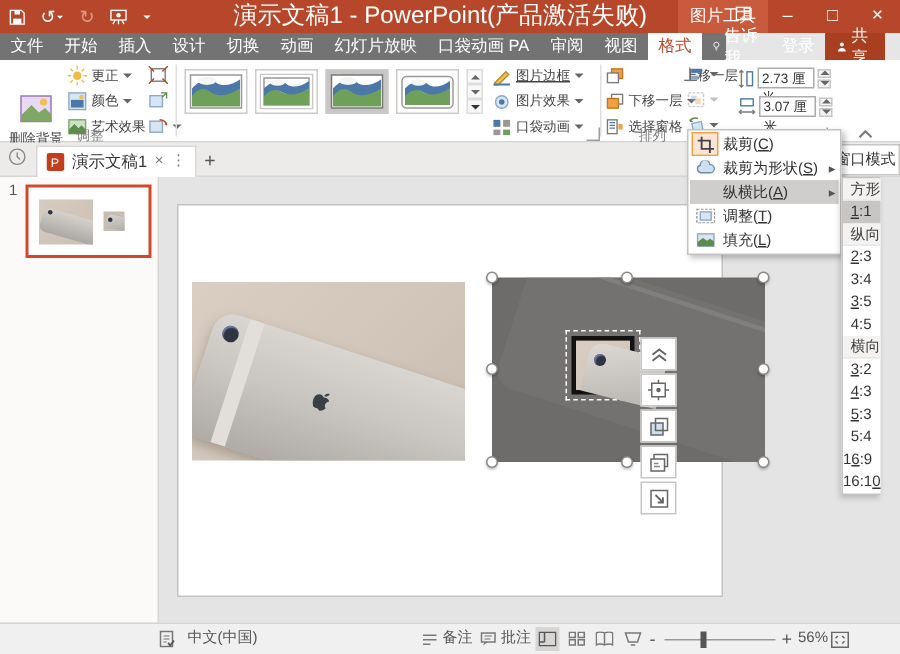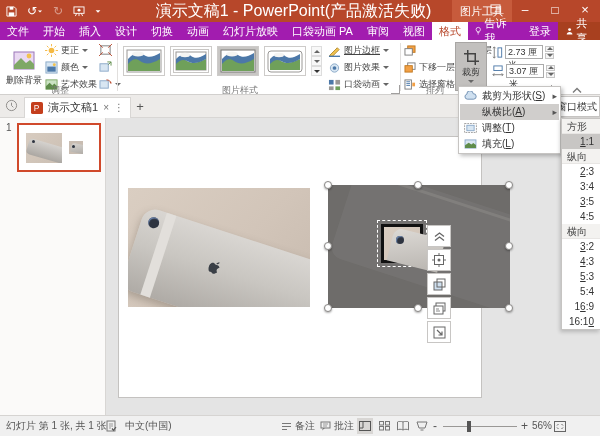--- a/index.html
+++ b/index.html
@@ -11,21 +11,21 @@
   .titlebar { position:absolute; left:0; top:0; width:600px; height:22px; background:#B7472A; color:#fff; }
   .qat { position:absolute; left:6px; top:0; height:22px; display:flex; align-items:center; gap:10px; }
   .qat .qbtn { display:flex; align-items:center; color:#fff; font-size:12px; line-height:1; cursor:default; }
   .qat .dim { opacity:.45; }
   .title-text { position:absolute; left:0; right:13px; top:0; height:22px; text-align:center; line-height:22px; font-size:16px; }
   .ctx-tab { position:absolute; left:452px; top:0; width:60px; height:22px; background:#C75B3C; color:#fff; text-align:center; line-height:22px; font-size:11px; }
   .winbtns { position:absolute; right:0; top:0; height:22px; display:flex; }
   .winbtn { width:30px; height:22px; text-align:center; line-height:20px; color:#fff; font-size:12px; }
 
   
-  .tabrow { position:absolute; left:0; top:22px; width:600px; height:18px; background:#a21caf; display:flex; align-items:stretch; color:#fff; font-size:11px; }
+  .tabrow { position:absolute; left:0; top:22px; width:484px; height:18px; background:#737373; display:flex; align-items:stretch; color:#fff; font-size:11px; }
   .rtab { padding:0 7px; line-height:18px; white-space:nowrap; }
   .rtab.active { background:#fff; color:#B7472A; }
   .tellme { display:flex; align-items:center; gap:3px; padding:0 7px; }
   .spacer { flex:1; }
   .share-wrap { display:flex; align-items:center; gap:3px; padding:0 8px; background:#A8401F; }
 
   
   .ribbon { position:absolute; left:0; top:40px; width:600px; height:55px; background:#fff; border-bottom:1px solid #D2D0CE; }
   .grp-sep { position:absolute; top:3px; width:1px; height:48px; background:#E1DFDD; }
   .grp-label { position:absolute; top:44px; font-size:9px; color:#7A7A7A; text-align:center; }
@@ -86,21 +86,21 @@
   
   .menu { position:absolute; left:458px; top:86px; width:103px; background:#fff; border:1px solid #C6C4C2; box-shadow:2px 2px 4px rgba(0,0,0,.25); z-index:50; padding:1px; }
   .mrow { height:16px; display:flex; align-items:center; gap:4px; padding:0 2px; font-size:10px; color:#333; white-space:nowrap; }
   .mrow.hl { background:#D0CECC; }
   .mrow .ic { width:16px; height:14px; display:flex; align-items:center; justify-content:center; flex:none; }
   .mrow .ic.on { background:#FCE4D4; outline:1px solid #F2A045; }
   .mrow .arrow { margin-left:auto; color:#555; font-size:9px; }
   u { text-decoration:underline; }
 
   
-  .submenu { position:absolute; left:561px; top:118px; width:39px; height:212px; background:#fff; border:1px solid #C6C4C2; border-right:none; box-shadow:-1px 2px 4px rgba(0,0,0,.2); z-index:51; }
+  .submenu { position:absolute; left:561px; top:118px; width:26px; height:212px; background:#fff; border:1px solid #C6C4C2; border-right:none; box-shadow:-1px 2px 4px rgba(0,0,0,.2); z-index:51; }
   .srow { height:15px; line-height:15px; font-size:10px; color:#333; padding-right:6px; text-align:right; white-space:nowrap; }
   .srow.hdr { background:#F3F2F0; text-align:left; padding-left:5px; color:#444; border-bottom:1px solid #E8E6E4; }
   .srow.sel { background:#C8C6C4; }
 
   
   .statusbar { position:absolute; left:0; top:415px; width:600px; height:21px; background:#F0F0F0; border-top:1px solid #D6D4D2; font-size:10px; color:#555; }
   .sb-item { position:absolute; top:0; height:20px; line-height:20px; white-space:nowrap; display:flex; align-items:center; gap:3px; }
   .viewbtn { width:16px; height:16px; display:flex; align-items:center; justify-content:center; }
   .viewbtn.sel { background:#D8D6D4; }
   .ztrack { position:absolute; left:443px; top:10px; width:74px; height:1px; background:#9A9896; }
@@ -179,21 +179,21 @@
       <svg width="10" height="10" viewBox="0 0 10 10">
           <circle cx="5" cy="3" r="2" fill="#fff"></circle>
           <path d="M1 10c0-2.2 1.8-3.5 4-3.5S9 7.8 9 10z" fill="#fff"></path>
         </svg>
       <span>共享</span>
     </div>
   </div>
 
   <div class="ribbon">
 
-    <div class="bigbtn" style="left:5px; top:9px; width:38px;">
+    <div class="bigbtn" style="left:5px; top:21px; width:38px;">
       <svg width="24" height="24" viewBox="0 0 24 24">
           <rect x="2" y="3" width="20" height="17" fill="#EAD9F2" stroke="#9A77B8"></rect>
           <path d="M2 16l7-7 5 5 4-3 4 4v5H2z" fill="#7FA866"></path>
           <circle cx="17" cy="7" r="2.4" fill="#F2C24E"></circle>
         </svg>
       <span>删除背景</span>
     </div>
     <div class="smallrow" style="left:45px; top:4px;">
       <svg width="13" height="13" viewBox="0 0 14 14">
           <circle cx="7" cy="7" r="3" fill="#F5B942"></circle>
@@ -314,21 +314,20 @@
     <div class="smallrow" style="left:328px; top:38px;">
       <svg width="13" height="12" viewBox="0 0 14 13">
           <rect x="1" y="1" width="5" height="5" fill="#4C78A8"></rect>
           <rect x="8" y="1" width="5" height="5" fill="#9A9896"></rect>
           <rect x="1" y="8" width="5" height="4" fill="#9A9896"></rect>
           <rect x="8" y="8" width="5" height="4" fill="#6FA05A"></rect>
         </svg>
       <span>口袋动画</span>
         <span class="caret"></span>
     </div>
-    <div class="grp-label" style="left:190px; width:100px;">图片样式</div>
     <div class="dlgl" style="left:391px; top:45px;"></div>
     <div class="grp-sep" style="left:400px;"></div>
 
     <div class="smallrow" style="left:404px; top:4px;gap:40px;">
       <svg width="12" height="11" viewBox="0 0 13 12">
           <rect x="4" y="1" width="8" height="7" fill="#F2A045" stroke="#C07820"></rect>
           <rect x="1" y="4" width="8" height="7" fill="#fff" stroke="#7A7A7A"></rect>
         </svg>
       <span>上移一层</span>
         <span class="caret"></span>
@@ -368,28 +367,20 @@
     <div class="smallrow" style="left:458px; top:38px;">
       <svg width="12" height="11" viewBox="0 0 13 12">
           <rect x="4" y="4" width="7" height="6" fill="#D8E6F2" stroke="#8AA8C8" transform="rotate(-12 7 7)"></rect>
           <path d="M2 3a5 4 0 0 1 6-2" fill="none" stroke="#5E8C4A"></path>
           <path d="M2 1v2.6h2.6z" fill="#5E8C4A"></path>
         </svg>
       <span class="caret"></span>
     </div>
     <div class="grp-label" style="left:410px; width:50px;">排列</div>
 
-    <div class="cropbtn">
-      <svg width="15" height="15" viewBox="0 0 16 16">
-          <path d="M4 0v12h12" fill="none" stroke="#444" stroke-width="1.6"></path>
-          <path d="M0 4h12v12" fill="none" stroke="#444" stroke-width="1.6"></path>
-        </svg>
-      <span>裁剪</span>
-      <span class="caret"></span>
-    </div>
     <div class="sizerow" style="left:492px; top:5px;">
       <svg width="11" height="13" viewBox="0 0 11 14">
           <path d="M2 1v12M0.5 2.5L2 1l1.5 1.5M0.5 11.5L2 13l1.5-1.5" fill="none" stroke="#7A7A7A"></path>
           <rect x="6" y="2" width="4" height="10" fill="none" stroke="#4C78A8"></rect>
         </svg>
       <div class="sizefield">2.73 厘米</div>
       <div class="spin">
           <div>
             <span class="tri-up"></span>
           </div>
@@ -518,20 +509,29 @@
       <div class="fbtn">
         <svg width="13" height="13" viewBox="0 0 13 13">
             <rect x="1" y="1" width="11" height="11" fill="none" stroke="#666"></rect>
             <path d="M4 4l5 5M9 5.5V9H5.5" fill="none" stroke="#666" stroke-width="1.2"></path>
           </svg>
       </div>
     </div>
   </div>
 
   <div class="menu">
+    <div class="mrow">
+      <span class="ic on">
+          <svg width="11" height="11" viewBox="0 0 16 16">
+            <path d="M4 0v12h12" fill="none" stroke="#444" stroke-width="1.8"></path>
+            <path d="M0 4h12v12" fill="none" stroke="#444" stroke-width="1.8"></path>
+          </svg>
+        </span>
+      <span><span>裁剪(</span><u>C</u><span>)</span></span>
+    </div>
     <div class="mrow">
       <span class="ic">
           <svg width="13" height="10" viewBox="0 0 14 11">
             <path d="M3.5 9A2.8 2.8 0 0 1 3 3.5 3.5 3.5 0 0 1 10 3a2.6 2.6 0 0 1 .5 6z" fill="#CFE0F0" stroke="#6C8CB0"></path>
           </svg>
         </span>
       <span><span>裁剪为形状(</span><u>S</u><span>)</span></span>
       <span class="arrow">▸</span>
     </div>
     <div class="mrow hl">
@@ -570,21 +570,20 @@
     <div class="srow hdr">横向</div>
     <div class="srow"><span></span><u>3</u><span>:2</span></div>
     <div class="srow"><span></span><u>4</u><span>:3</span></div>
     <div class="srow"><span></span><u>5</u><span>:3</span></div>
     <div class="srow"><span>5:4</span><u></u><span></span></div>
     <div class="srow"><span>1</span><u>6</u><span>:9</span></div>
     <div class="srow"><span>16:1</span><u>0</u><span></span></div>
   </div>
 
   <div class="statusbar">
-    <div class="sb-item" style="left:6px;">幻灯片 第 1 张, 共 1 张</div>
     <div class="sb-item" style="left:106px;">
       <svg width="11" height="12" viewBox="0 0 11 12">
           <rect x="1" y="1" width="8" height="10" fill="none" stroke="#777"></rect>
           <path d="M3 4h4M3 6h4M3 8h2" stroke="#999"></path>
           <path d="M6 8.5l1.5 1.8L10 7" fill="none" stroke="#555" stroke-width="1.2"></path>
         </svg>
     </div>
     <div class="sb-item" style="left:125px;">中文(中国)</div>
     <div class="sb-item" style="left:281px;">
       <svg width="11" height="9" viewBox="0 0 11 9">

